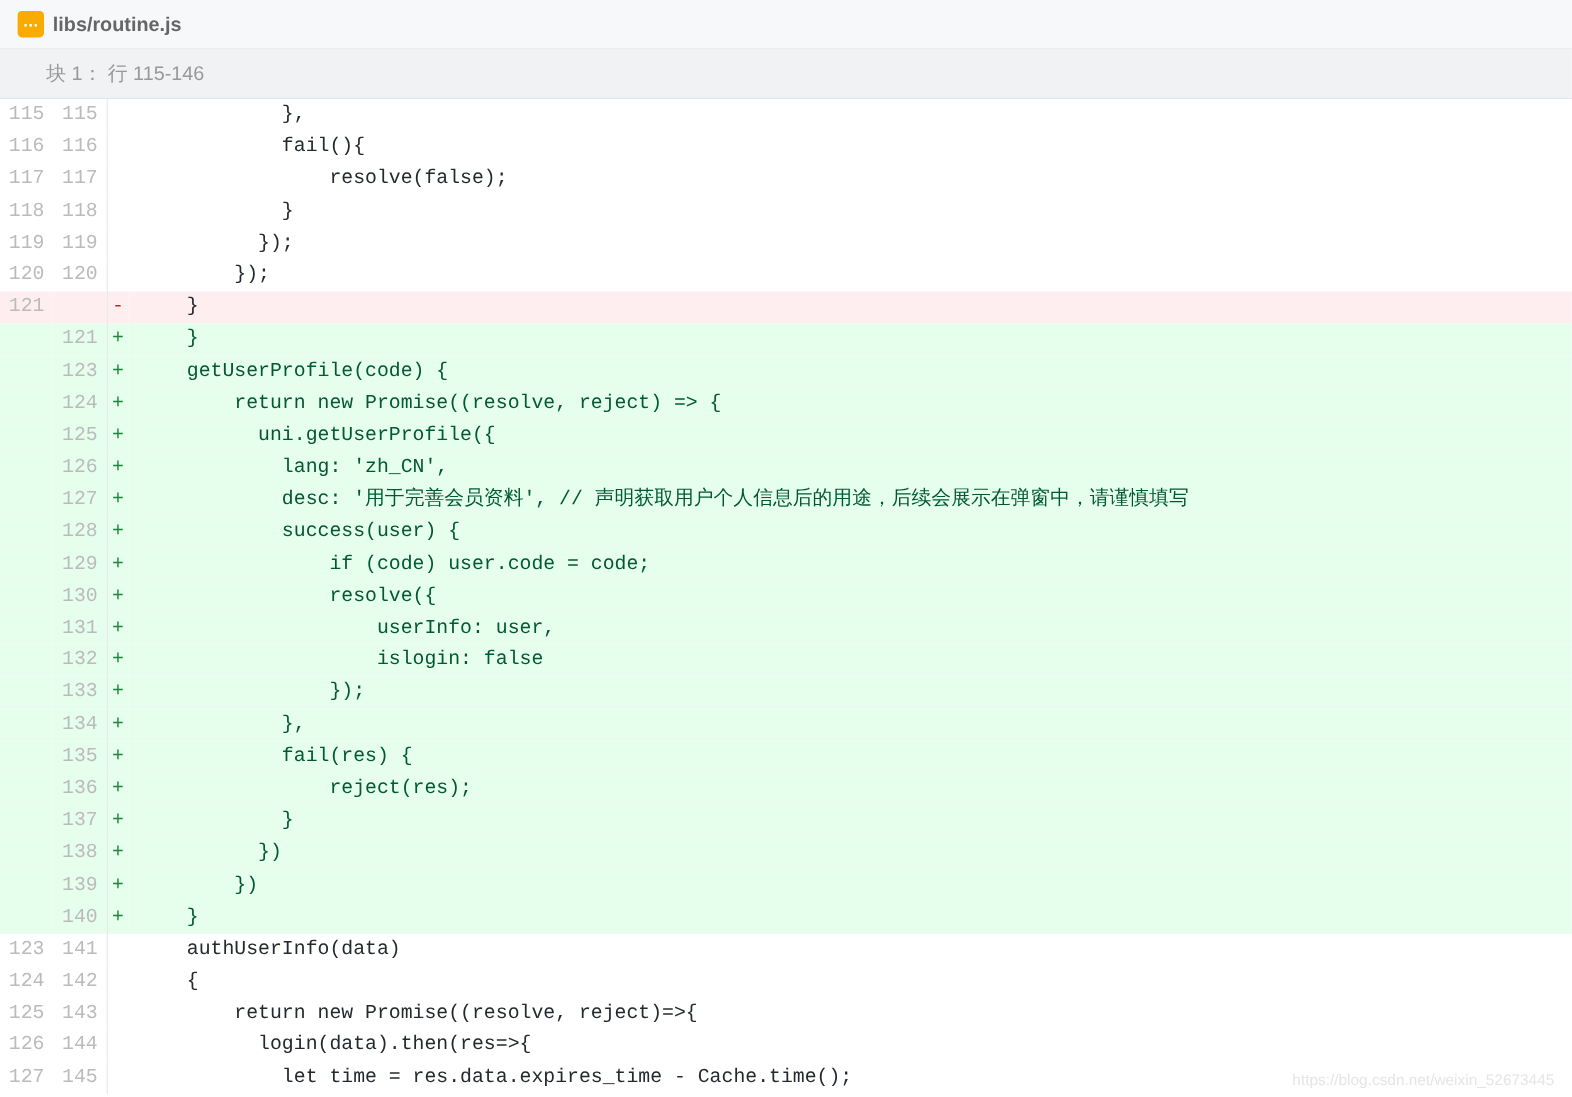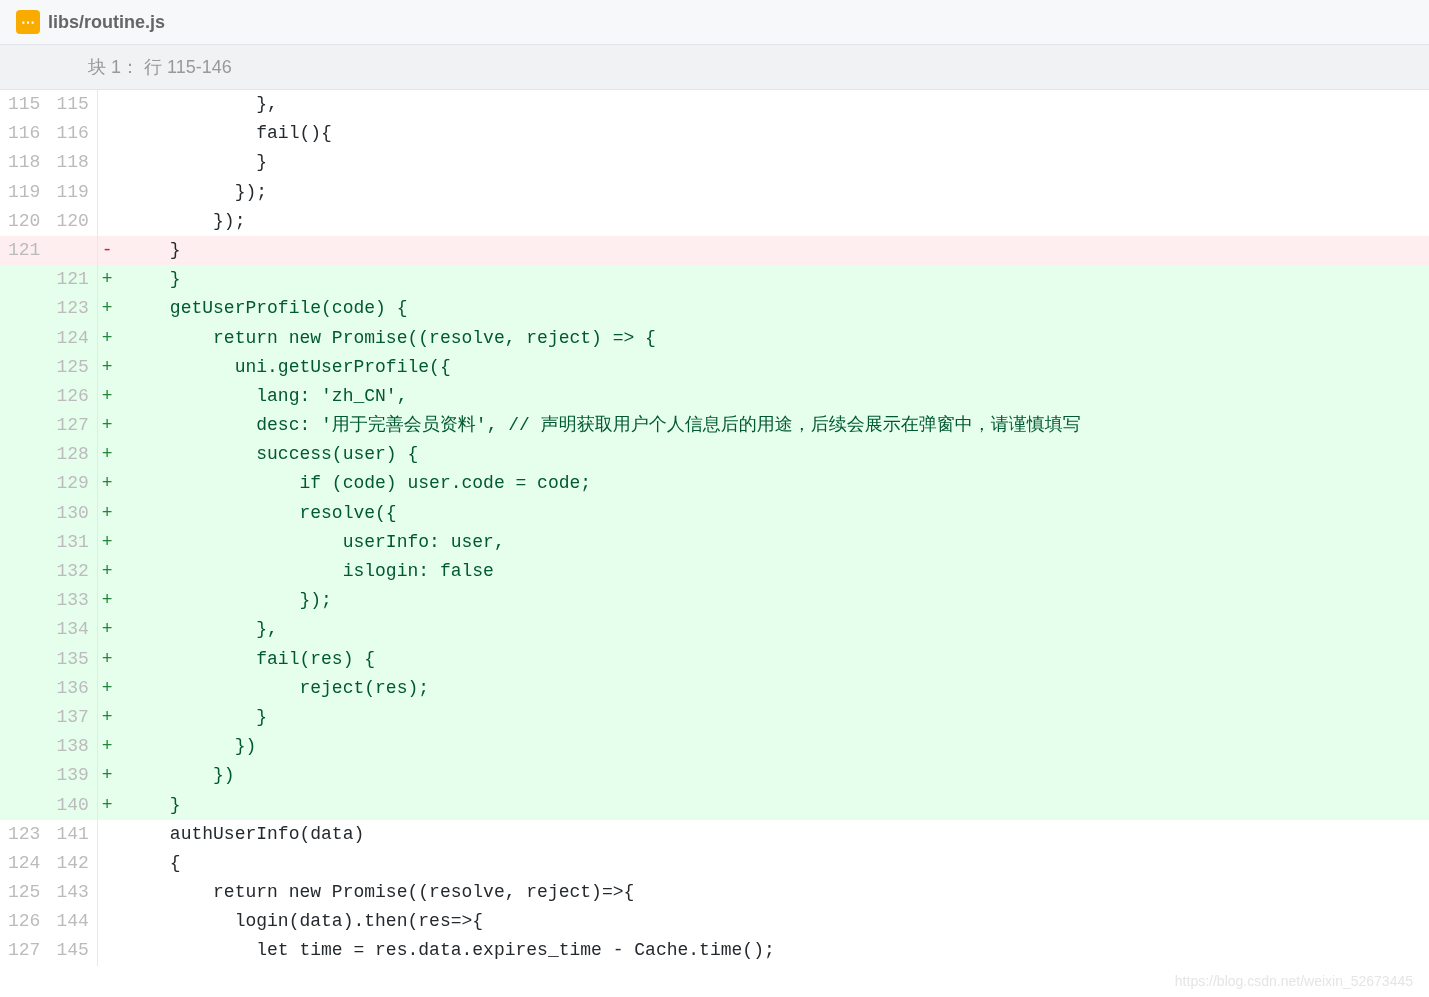--- a/index.html
+++ b/index.html
@@ -34,21 +34,21 @@
   font-weight: bold;
 }
 .file-path {
   font-weight: 600;
   color: #666;
   font-size: 18px;
 }
 .hunk-header {
   background: #f1f2f3;
   color: #999;
-  padding: 10px 88px;
+  padding: 10px 42px;
   font-size: 18px;
   border-bottom: 1px solid #e1e4e8;
 }
 .diff-table {
   width: 100%;
   border-collapse: collapse;
   font-family: "SFMono-Regular", Consolas, "Liberation Mono", Menlo, monospace;
   font-size: 18px;
   line-height: 1.4;
 }
@@ -130,20 +130,26 @@
         <td class="marker"></td>
         <td class="code">            },</td>
       </tr>
       <tr>
         <td class="line-num">116</td>
         <td class="line-num gutter-border">116</td>
         <td class="marker"></td>
         <td class="code">            fail(){</td>
       </tr>
       <tr>
+        <td class="line-num">117</td>
+        <td class="line-num gutter-border">117</td>
+        <td class="marker"></td>
+        <td class="code">                resolve(false);</td>
+      </tr>
+      <tr>
         <td class="line-num">118</td>
         <td class="line-num gutter-border">118</td>
         <td class="marker"></td>
         <td class="code">            }</td>
       </tr>
       <tr>
         <td class="line-num">119</td>
         <td class="line-num gutter-border">119</td>
         <td class="marker"></td>
         <td class="code">          });</td>

